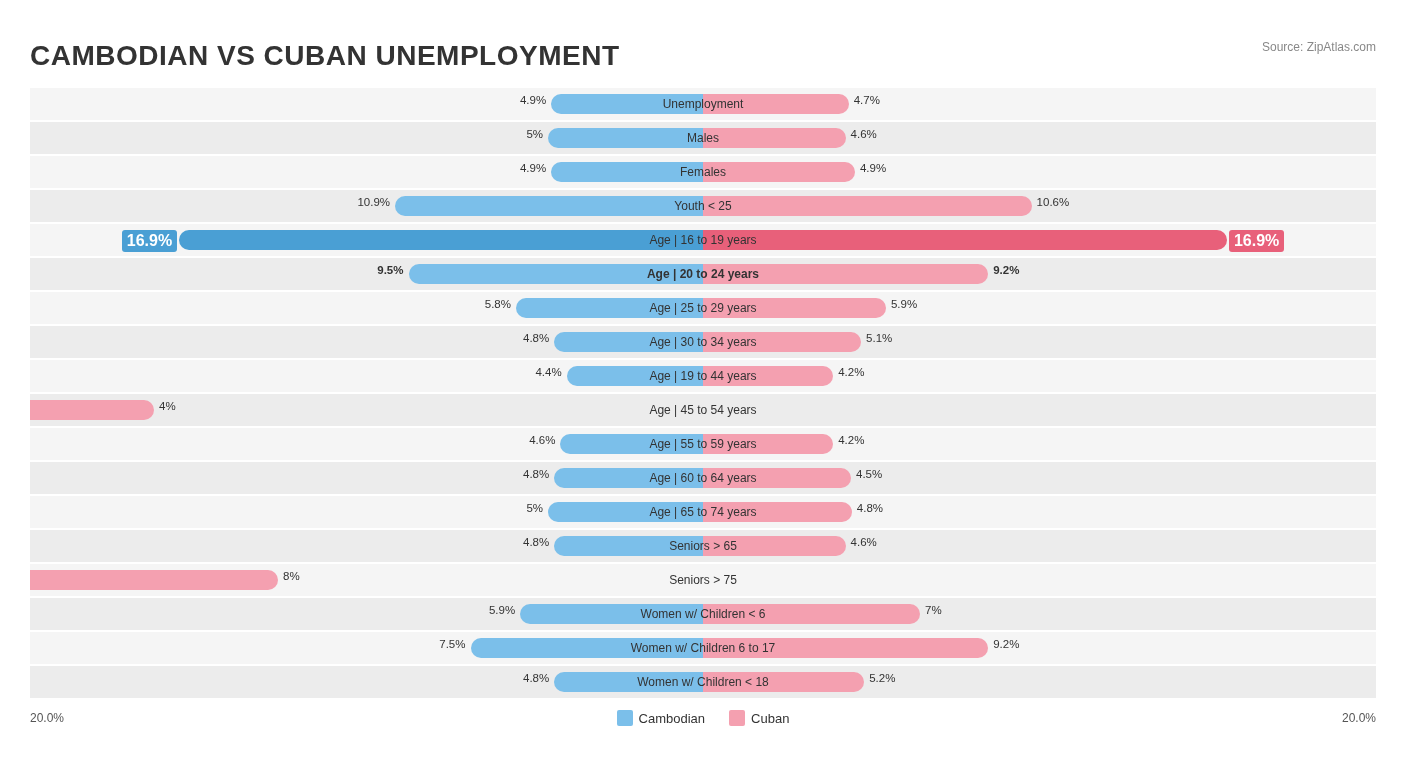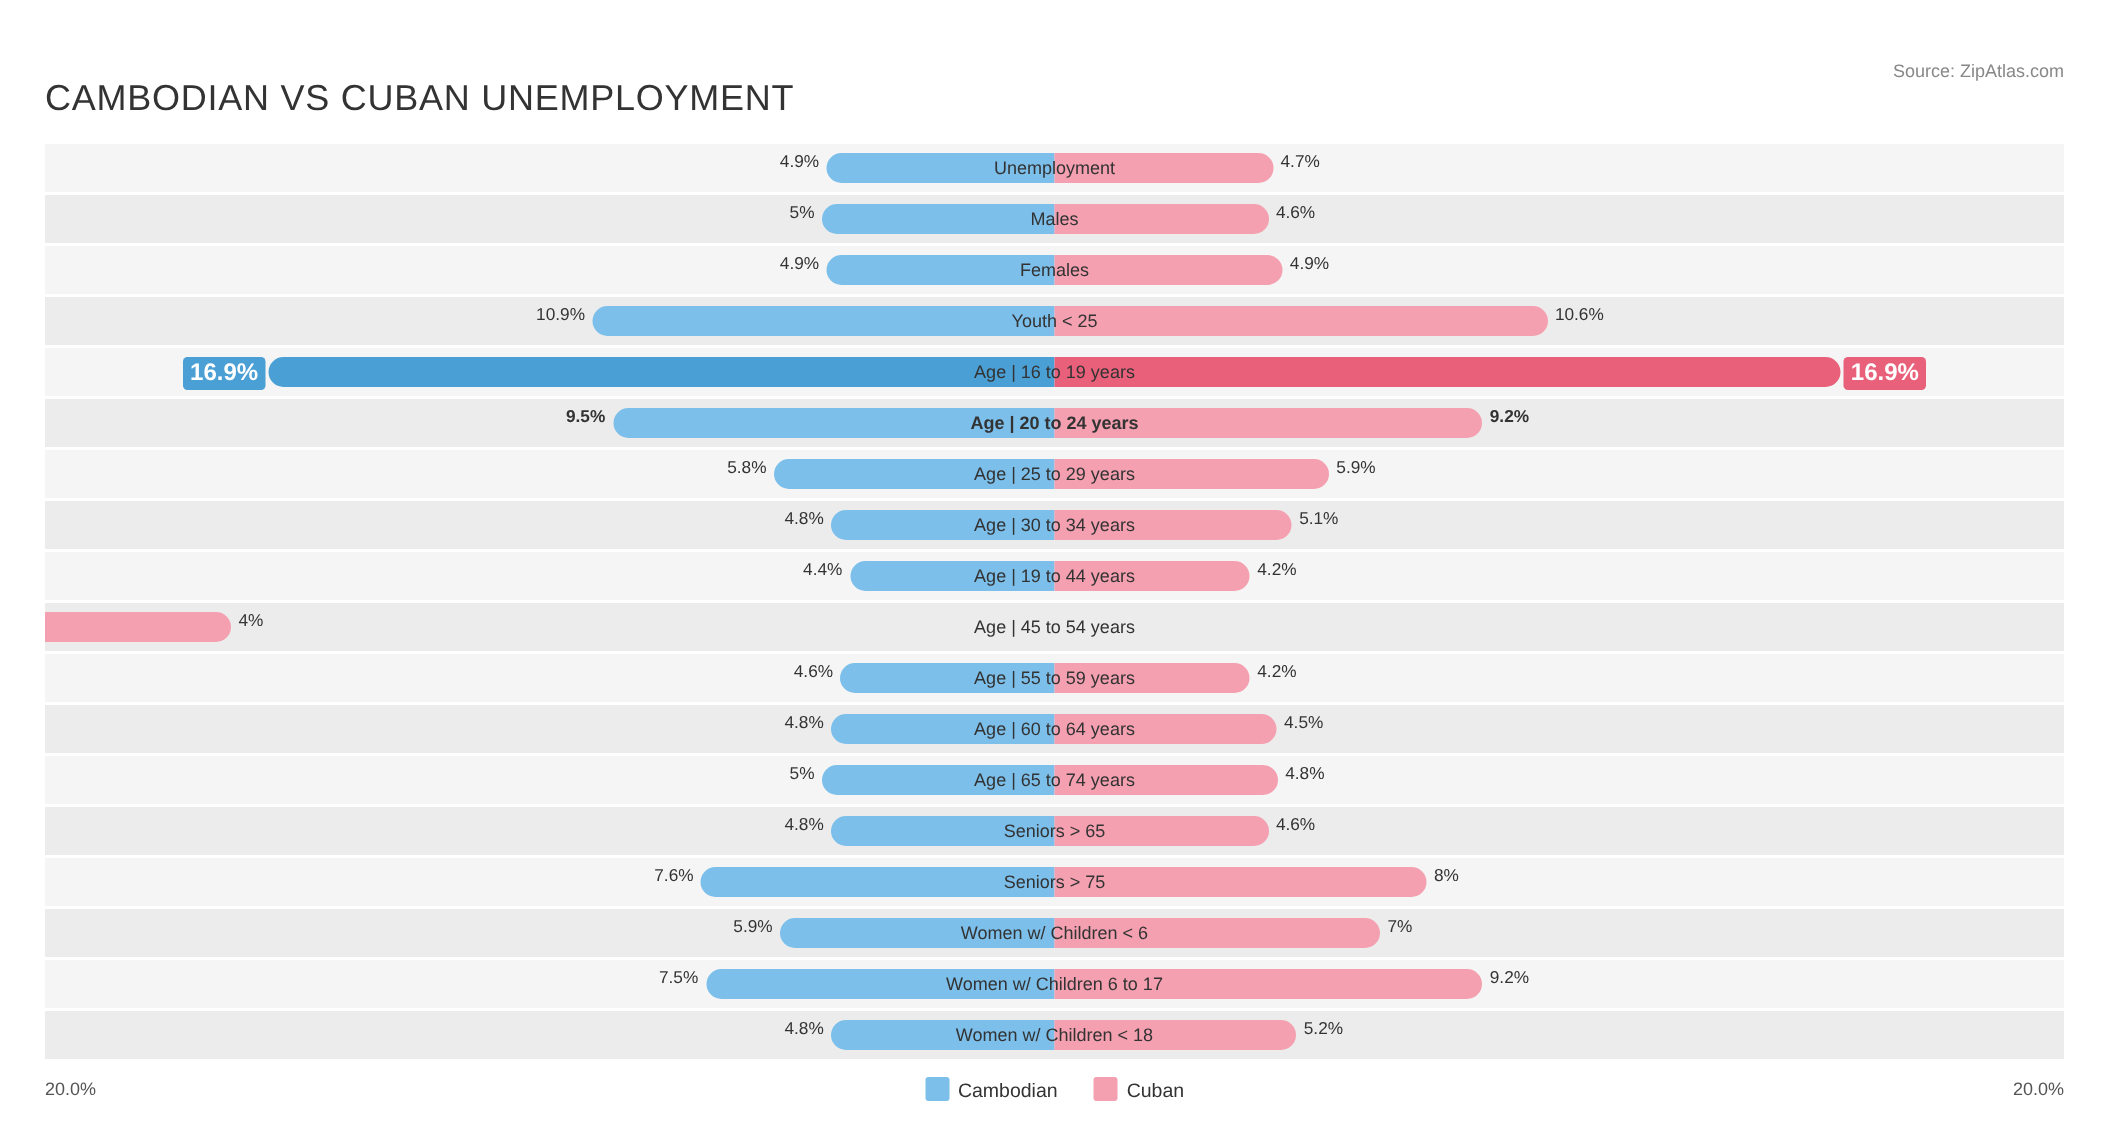--- a/index.html
+++ b/index.html
@@ -16,26 +16,25 @@
       background: #fff;
       padding: 20px 10px 10px 10px;
     }
     .chart-header {
       display: flex;
       justify-content: space-between;
       align-items: flex-start;
       margin-bottom: 16px;
     }
     .chart-title {
-      font-size: 24px;
-      font-weight: normal;
+      font-size: 28px;
+      font-weight: bold;
       color: #333;
       text-transform: uppercase;
       letter-spacing: 0.5px;
-      margin-top: 12px;
     }
     .chart-source {
       font-size: 12px;
       color: #888;
     }
     .chart-body {
       width: 100%;
     }
     .bar-row {
       display: flex;
@@ -340,25 +339,20 @@
           </div>
         </div>
         <div class="right-section">
           <div class="bar-right" style="width: 142.6px;">
             <div class="value-right">4.6%</div>
           </div>
         </div>
         <div class="label-center" style="left: 50%; transform: translateX(-50%); position: absolute; z-index: 10;">Seniors &gt; 65</div>
       </div>
       <div class="bar-row" style="background: rgb(245, 245, 245); position: relative;">
-        <div class="left-section">
-          <div class="bar-left" style="width: 235.6px;">
-            <div class="value-left">7.6%</div>
-          </div>
-        </div>
         <div class="right-section">
           <div class="bar-right" style="width: 248px;">
             <div class="value-right">8%</div>
           </div>
         </div>
         <div class="label-center" style="left: 50%; transform: translateX(-50%); position: absolute; z-index: 10;">Seniors &gt; 75</div>
       </div>
       <div class="bar-row" style="background: rgb(236, 236, 236); position: relative;">
         <div class="left-section">
           <div class="bar-left" style="width: 182.9px;">

